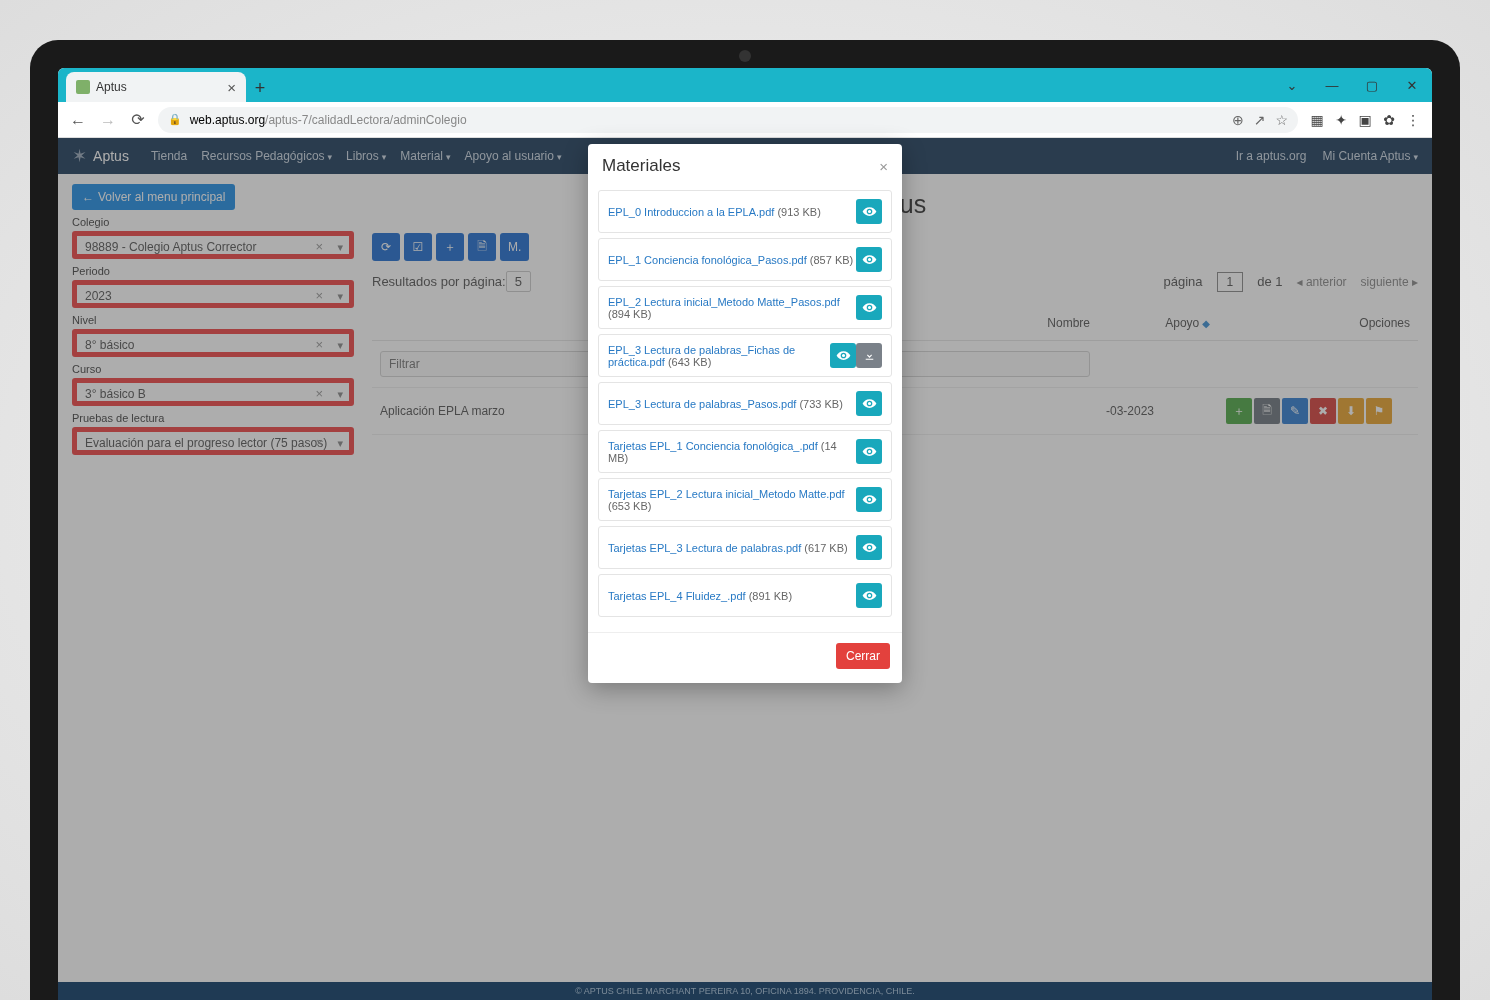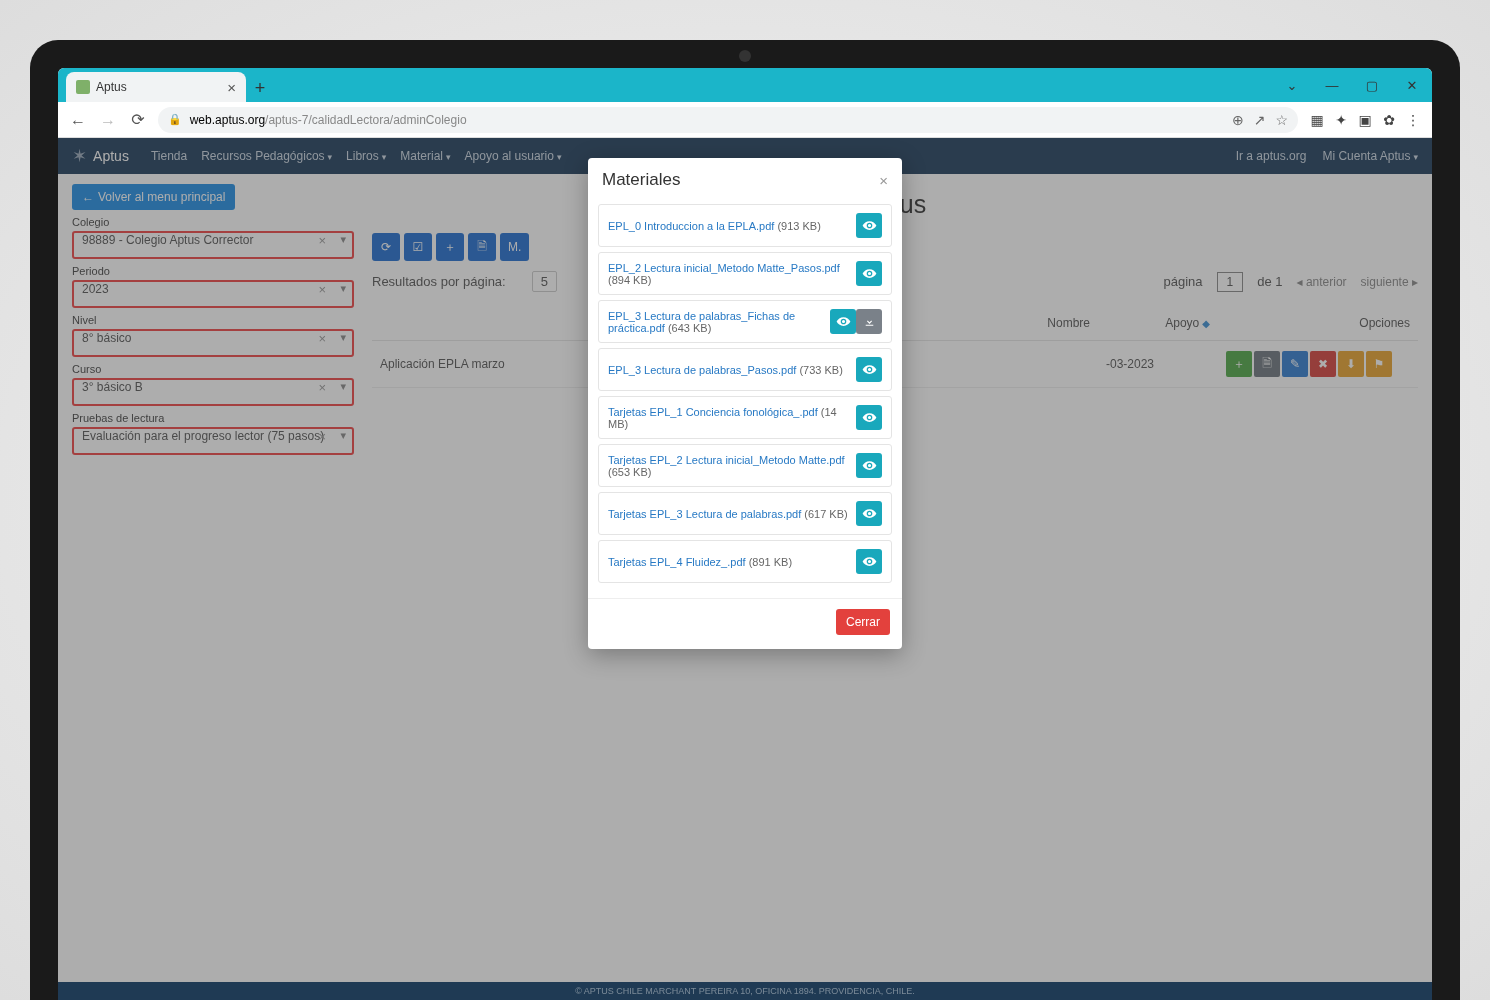--- a/index.html
+++ b/index.html
@@ -31,43 +31,43 @@
 .brand .star{color:#9ab;font-size:18px}
 .navlink{cursor:pointer}
 .navlink .caret{font-size:9px;margin-left:3px}
 .topnav .right{margin-left:auto;display:flex;gap:16px}
 .page{padding:10px 14px;display:flex;gap:18px;position:relative}
 .sidebar{width:282px;flex-shrink:0}
 .btn{display:inline-flex;align-items:center;justify-content:center;border-radius:3px;border:none;cursor:pointer;font-size:12px;padding:6px 10px;gap:4px}
 .btn-primary{background:#1f8ee6;color:#fff}
 .btn-danger{background:#e3413d;color:#fff}
 .field-label{font-size:11px;color:#444;margin:6px 0 3px}
-.select{width:100%;height:28px;background:#fff;border:2px solid #ef4444;border-radius:3px;padding:0 8px;font-size:12px;color:#555;display:flex;align-items:flex-start;position:relative}
+.select{width:100%;height:28px;background:#fff;border:5px solid #ef4444;border-radius:3px;padding:0 8px;font-size:12px;color:#555;display:flex;align-items:flex-end;position:relative}
 .select .x{position:absolute;right:26px;color:#999;font-size:13px}
 .select .dd{position:absolute;right:6px;color:#888;font-size:11px}
 .main{flex:1;min-width:0}
 .page-title{text-align:center;font-size:25px;color:#333;font-weight:500;margin:6px 0 14px}
 .action-row{display:flex;gap:4px;margin-bottom:10px}
 .btn-square{width:28px;height:28px;background:#1f6dd0;color:#fff;border:none;border-radius:3px;display:flex;align-items:center;justify-content:center;font-size:12px;cursor:pointer}
-.results-bar{display:flex;align-items:center;gap:26px;margin-bottom:14px;font-size:13px;color:#555}
+.results-bar{display:flex;align-items:center;gap:0;margin-bottom:14px;font-size:13px;color:#555}
 .results-bar .num{border:1px solid #ccc;padding:2px 8px;border-radius:2px}
 .results-bar .paging{margin-left:auto;display:flex;align-items:center;gap:14px}
 .paging .box{border:1px solid #888;padding:2px 9px;font-size:12px}
 .paging .nav{color:#888;font-size:12px}
 table{width:100%;border-collapse:collapse;font-size:12px}
 th{text-align:right;padding:10px 8px;color:#555;font-weight:500;border-bottom:1px solid #e5e5e5}
 th .sort{color:#3b8fd4;font-size:10px;margin-left:3px}
 td{padding:10px 8px;color:#555;border-bottom:1px solid #eee}
 .filter-row input{width:100%;height:26px;border:1px solid #d5d5d5;border-radius:3px;padding:0 8px;font-size:12px;background:#fafafa}
 .opt-btns{display:flex;gap:2px}
 .opt-btns span{width:26px;height:26px;display:flex;align-items:center;justify-content:center;color:#fff;border-radius:2px;font-size:12px;cursor:pointer}
 .og{background:#4fa845}.od{background:#6d767e}.ob{background:#2f7dd1}.or{background:#d6403c}.oy{background:#e8a32b}.oy2{background:#e8a32b}
 .footer{position:absolute;bottom:0;left:0;right:0;height:18px;background:#0c3a66;color:#a7c2da;font-size:9px;display:flex;align-items:center;justify-content:center}
 .scrim{position:absolute;inset:0;background:rgba(60,60,60,0.42)}
-.modal{position:absolute;left:50%;top:20px;transform:translateX(-50%);width:314px;background:#fff;border-radius:4px;box-shadow:0 6px 24px rgba(0,0,0,0.3);display:flex;flex-direction:column}
+.modal{position:absolute;left:50%;top:6px;transform:translateX(-50%);width:314px;background:#fff;border-radius:4px;box-shadow:0 6px 24px rgba(0,0,0,0.3);display:flex;flex-direction:column}
 .modal-head{padding:12px 14px 10px;display:flex;align-items:center}
 .modal-head h3{font-size:17px;font-weight:500;color:#333}
 .modal-head .close{margin-left:auto;font-size:15px;color:#999;cursor:pointer}
 .modal-body{padding:4px 10px 10px;max-height:560px;overflow:auto}
 .mat-item{border:1px solid #e4e4e4;border-radius:3px;padding:8px 9px;margin-bottom:5px;display:flex;align-items:center;gap:0}
 .mat-item .fname{flex:1;font-size:11px;color:#2779c4}
 .mat-item .fsize{color:#666}
 .eye{width:26px;height:25px;background:#19a8bc;border-radius:3px;display:flex;align-items:center;justify-content:center;cursor:pointer;flex-shrink:0}
 .eye svg{width:15px;height:15px;fill:#fff}
 .dl{width:26px;height:25px;background:#7a8189;border-radius:3px;display:flex;align-items:center;justify-content:center;cursor:pointer;flex-shrink:0}
@@ -204,20 +204,25 @@
       </div>
       <table>
         <thead>
                   <tr>
           <th><span>Nombre</span></th>
           <th style="width:120px"><span>Apoyo</span><span class="sort">◆</span></th>
           <th style="width:200px"><span>Opciones</span></th>
         </tr>
                 </thead>
         <tbody>
+          <tr class="filter-row">
+                    <td><input placeholder="Filtrar" style=""></td>
+                    <td></td>
+                    <td></td>
+                  </tr>
           <tr>
             <td>Aplicación EPLA marzo</td>
             <td>-03-2023</td>
             <td>
                       <div class="opt-btns">
               <span class="og">＋</span>
               <span class="od">🗎</span>
               <span class="ob">✎</span>
               <span class="or">✖</span>
               <span class="oy">⬇</span>
@@ -241,20 +246,28 @@
     <div class="modal-body" id="modal-body">
               <div class="mat-item">
                 <span class="fname">EPL_0 Introduccion a la EPLA.pdf <span class="fsize">(913 KB)</span></span>
                 <span class="eye">
                   <svg viewBox="0 0 24 24">
                     <path d="M12 5C7 5 2.7 8.1 1 12c1.7 3.9 6 7 11 7s9.3-3.1 11-7c-1.7-3.9-6-7-11-7zm0 11.5A4.5 4.5 0 1 1 12 7.5a4.5 4.5 0 0 1 0 9zm0-7a2.5 2.5 0 1 0 0 5 2.5 2.5 0 0 0 0-5z"></path>
                   </svg>
                 </span>
               </div>
               <div class="mat-item">
+                <span class="fname">EPL_1 Conciencia fonológica_Pasos.pdf <span class="fsize">(857 KB)</span></span>
+                <span class="eye">
+                  <svg viewBox="0 0 24 24">
+                    <path d="M12 5C7 5 2.7 8.1 1 12c1.7 3.9 6 7 11 7s9.3-3.1 11-7c-1.7-3.9-6-7-11-7zm0 11.5A4.5 4.5 0 1 1 12 7.5a4.5 4.5 0 0 1 0 9zm0-7a2.5 2.5 0 1 0 0 5 2.5 2.5 0 0 0 0-5z"></path>
+                  </svg>
+                </span>
+              </div>
+              <div class="mat-item">
                 <span class="fname">EPL_2 Lectura inicial_Metodo Matte_Pasos.pdf <span class="fsize">(894 KB)</span></span>
                 <span class="eye">
                   <svg viewBox="0 0 24 24">
                     <path d="M12 5C7 5 2.7 8.1 1 12c1.7 3.9 6 7 11 7s9.3-3.1 11-7c-1.7-3.9-6-7-11-7zm0 11.5A4.5 4.5 0 1 1 12 7.5a4.5 4.5 0 0 1 0 9zm0-7a2.5 2.5 0 1 0 0 5 2.5 2.5 0 0 0 0-5z"></path>
                   </svg>
                 </span>
               </div>
               <div class="mat-item">
                 <span class="fname">EPL_3 Lectura de palabras_Fichas de práctica.pdf <span class="fsize">(643 KB)</span></span>
                 <span class="eye">

